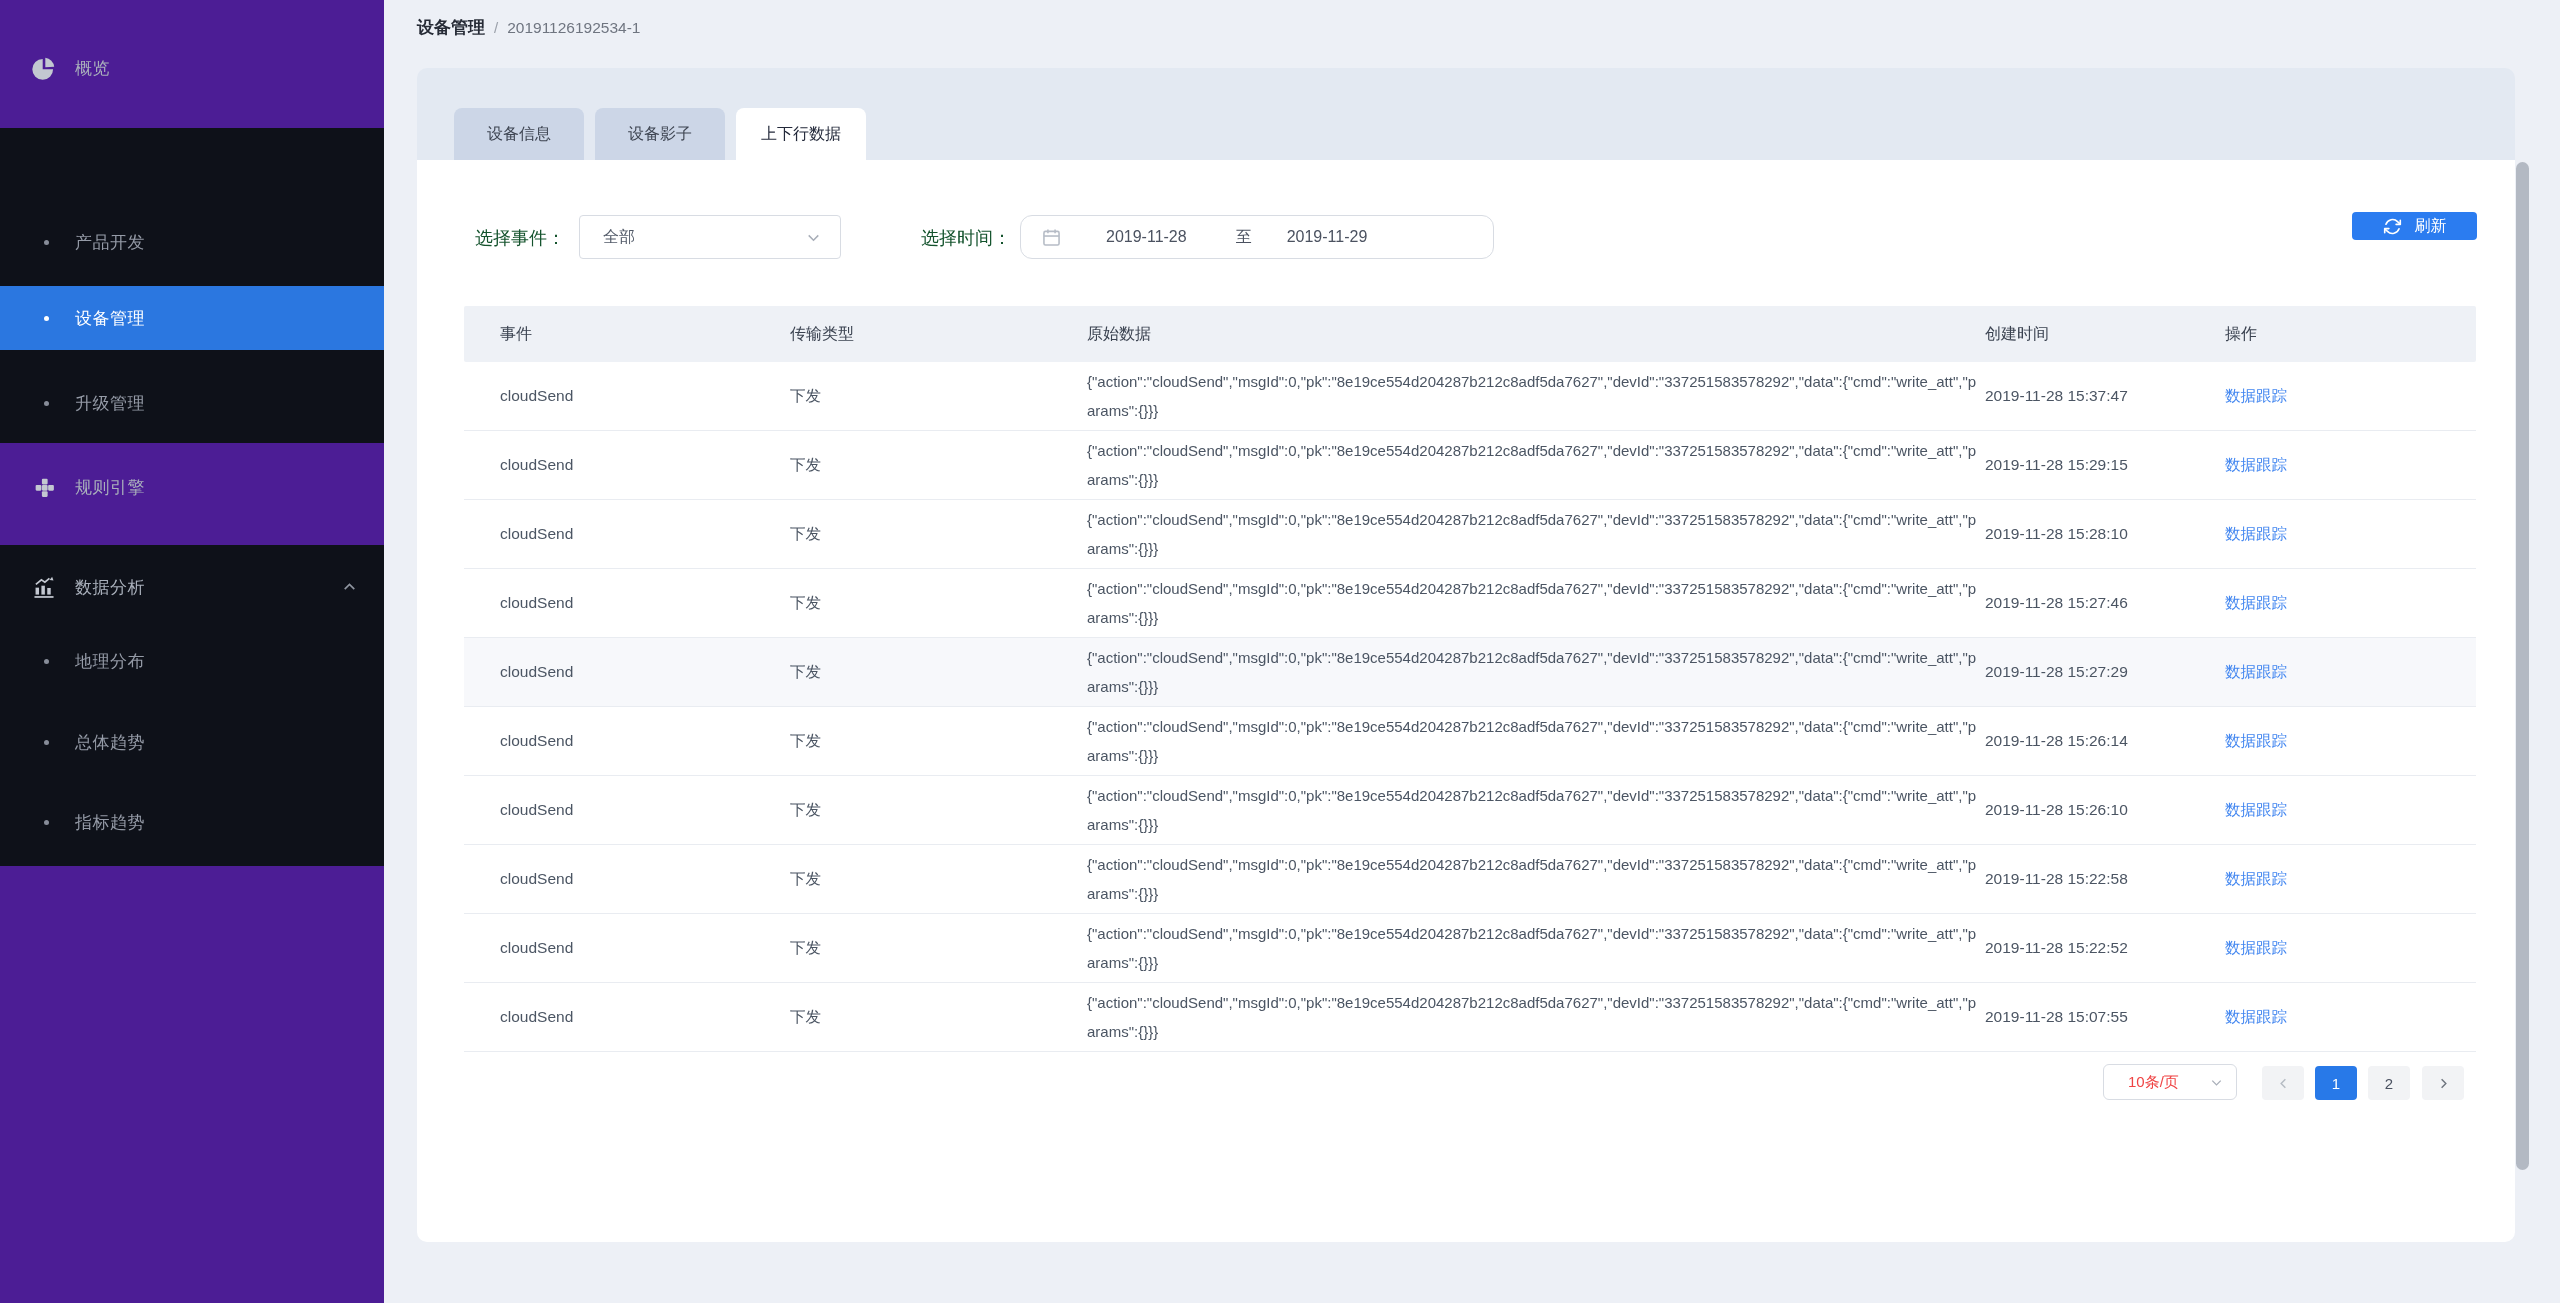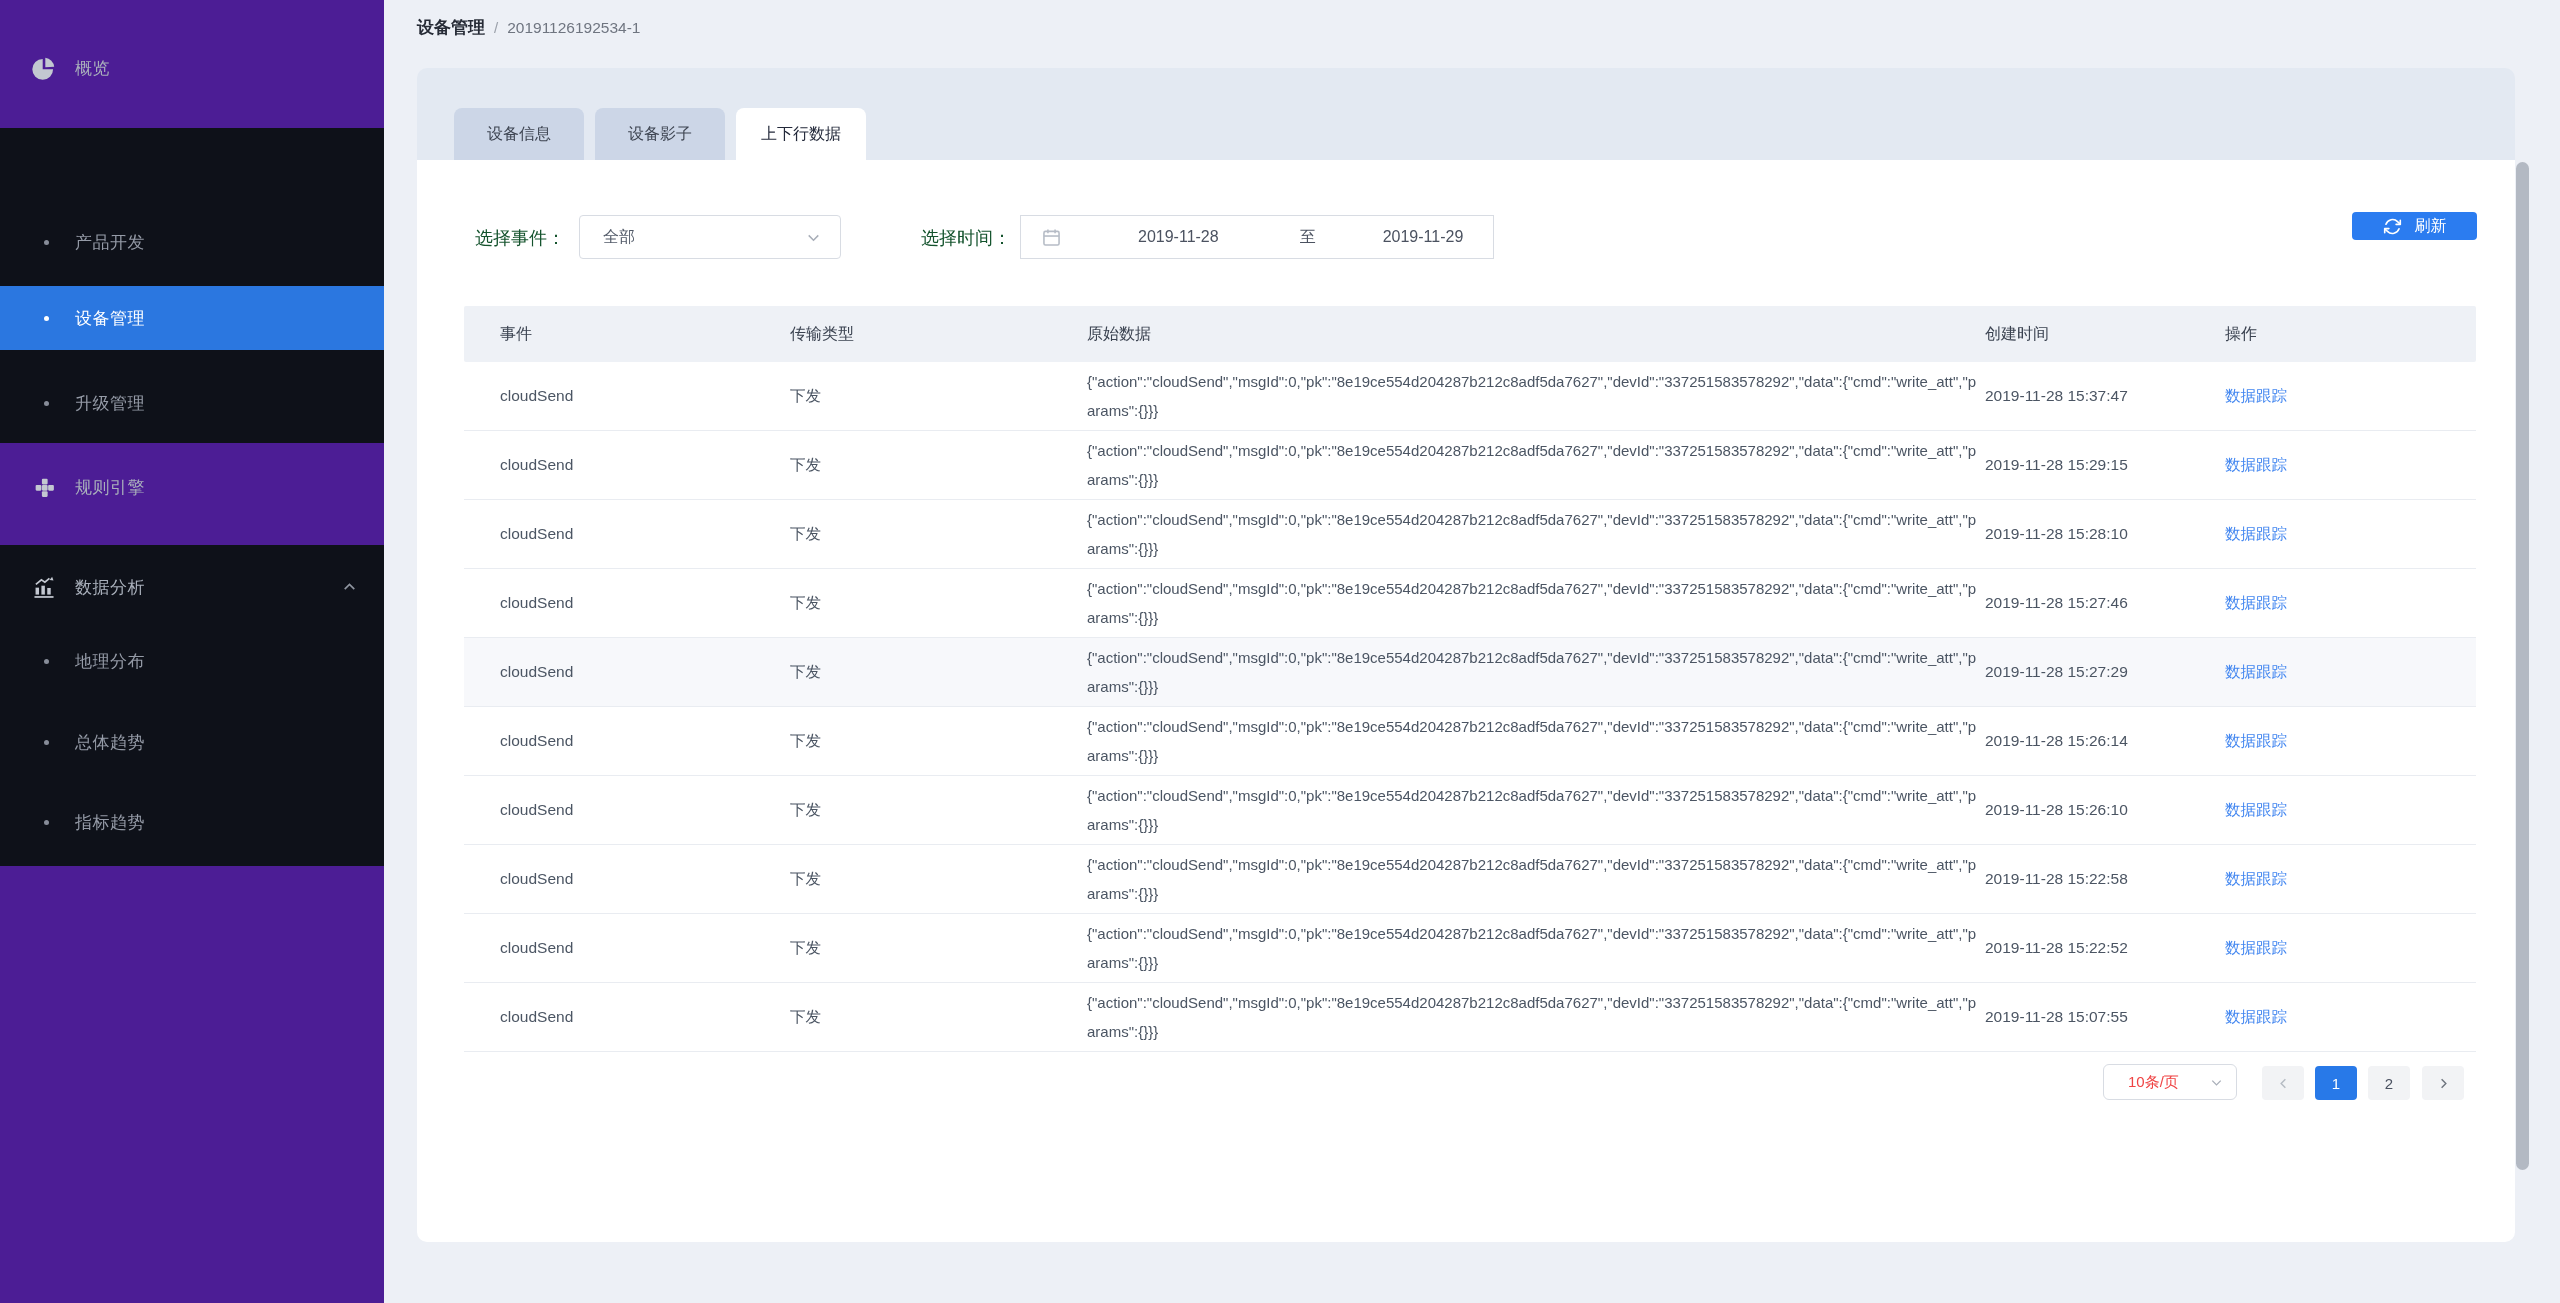--- a/index.html
+++ b/index.html
@@ -38,22 +38,22 @@
   .flabel{position:absolute;top:63px;height:30px;display:flex;align-items:center;
           font-size:18px;color:#14532d;}
   .ev-label{left:58px;}
   .tm-label{left:504px;}
   .selbox{position:absolute;left:162px;top:55px;width:262px;height:44px;background:#fff;
           border:1px solid #d8dce3;border-radius:4px;box-sizing:border-box;display:flex;
           align-items:center;cursor:pointer;}
   .selbox .val{margin-left:23px;font-size:16px;color:#525a68;}
   .selbox .dn{position:absolute;right:18px;display:flex;}
   .daterange{position:absolute;left:603px;top:55px;width:474px;height:44px;background:#fff;
-             border:1px solid #d8dce3;border-radius:0;box-sizing:border-box;display:flex;
-             align-items:center;font-size:16px;color:#4b5260;cursor:pointer;gap:32px;}
+             border:1px solid #d8dce3;border-radius:12px;box-sizing:border-box;display:flex;
+             align-items:center;font-size:16px;color:#4b5260;cursor:pointer;}
   .daterange .cal{margin-left:20px;display:flex;}
   .daterange .d1{margin-left:44px;}
   .daterange .to{margin-left:49px;color:#4b5260;}
   .daterange .d2{margin-left:35px;}
   .refresh{position:absolute;left:1935px;top:52px;width:125px;height:28px;background:#2b7cf0;
            border-radius:4px;display:flex;align-items:center;justify-content:center;gap:13px;
            color:#fff;font-size:16px;cursor:pointer;}
   
   .table{position:absolute;left:47px;top:146px;width:2012px;}
   .thead{height:56px;background:#eef1f6;border-radius:2px;position:relative;

